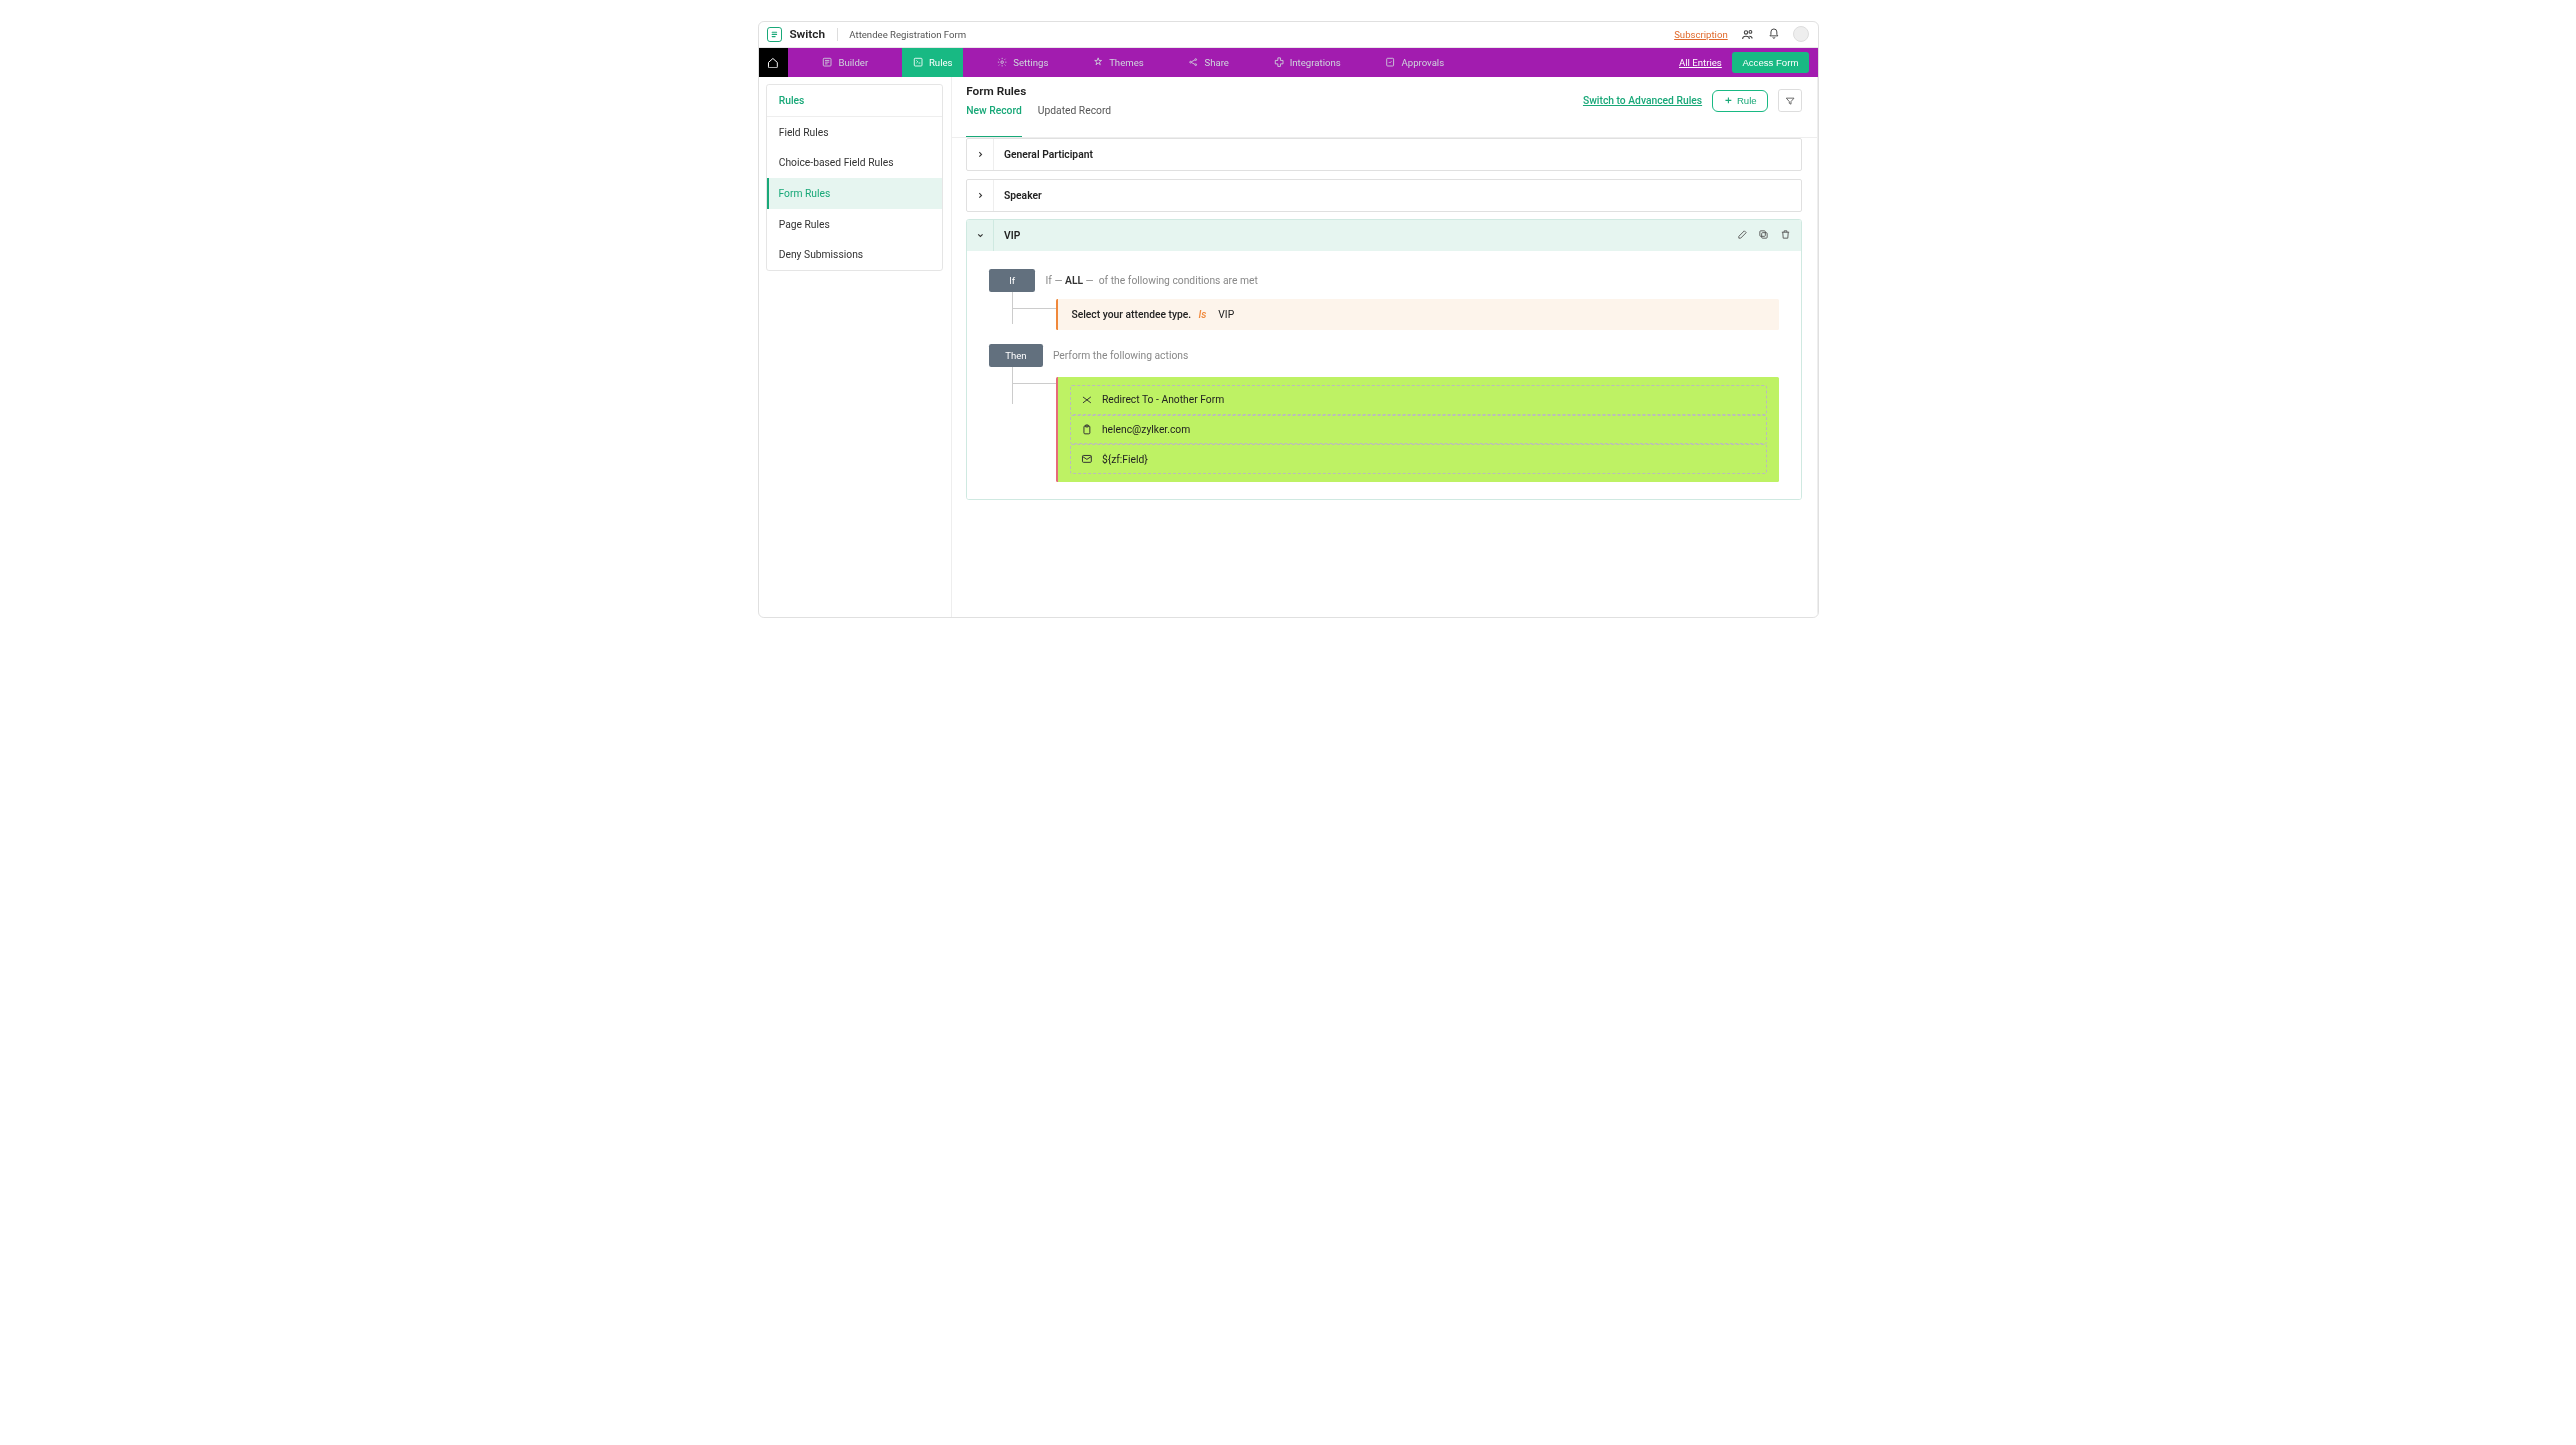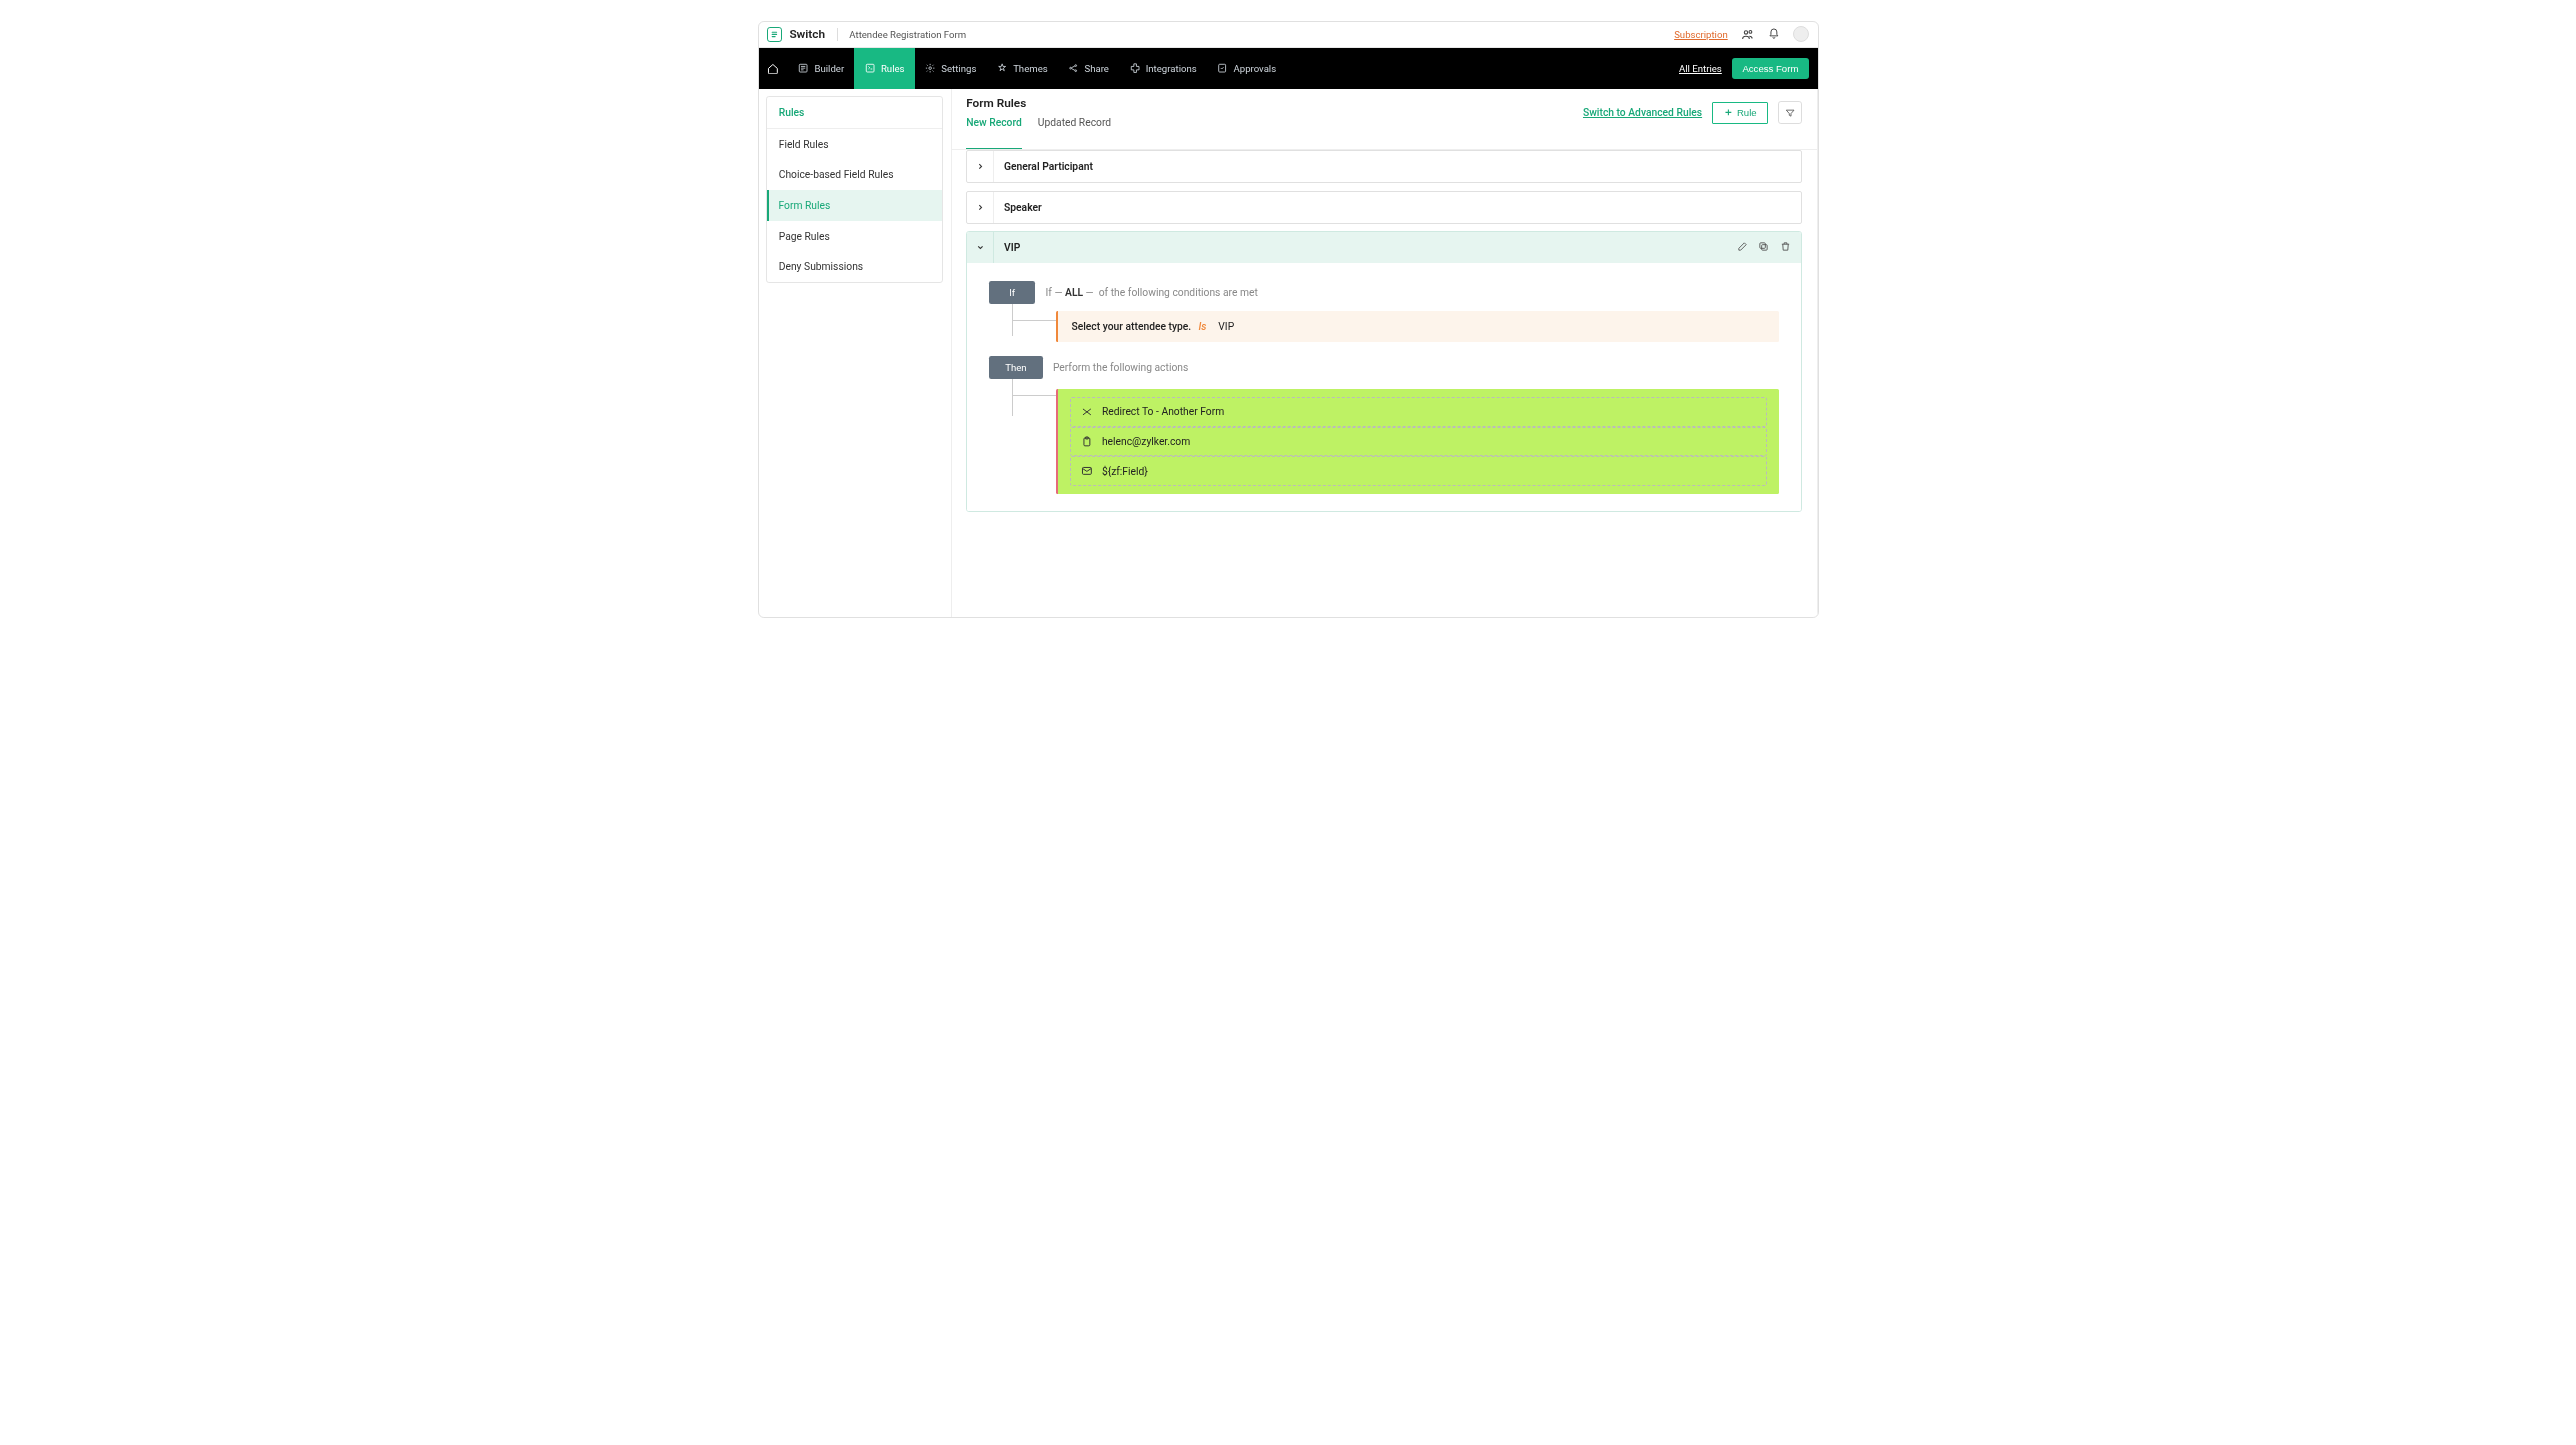--- a/index.html
+++ b/index.html
@@ -11,21 +11,21 @@
 .logo-box { width: 14.7px; height: 14.7px; border: 1.5px solid #18a878; border-radius: 2.9px; display: flex; align-items: center; justify-content: center; }
 .logo-box svg { width: 8.8px; height: 8.8px; }
 .brand { font-weight: 600; font-size: 11.8px; color: #222; }
 .divider-v { width: 0.7px; height: 13.3px; background: #ddd; margin: 0 4.4px; }
 .form-name { color: #555; font-size: 9.6px; }
 .topbar-right { margin-left: auto; display: flex; align-items: center; gap: 13.3px; }
 .sub-link { color: #e06a2d; text-decoration: underline; font-size: 9.6px; }
 .avatar { width: 16px; height: 16px; border-radius: 50%; background: #eee; border: 0.7px solid #ddd; }
 .top-icon { color: #444; display: flex; }
 
-.navbar { display: flex; align-items: stretch; height: 41px; background: #000000; }
+.navbar { display: flex; align-items: stretch; height: 29px; background: #a21caf; gap: 24px; }
 .nav-home { width: 29.5px; background: #000; display: flex; align-items: center; justify-content: center; }
 .nav-item { display: flex; align-items: center; gap: 5.9px; padding: 0 10.3px; color: #cfd6dd; font-size: 9.6px; cursor: pointer; }
 .nav-item.active { background: #18b983; color: #fff; }
 .nav-right { margin-left: auto; display: flex; align-items: center; gap: 10.3px; padding-right: 8.8px; }
 .all-entries { color: #fff; text-decoration: underline; font-size: 9.6px; }
 .access-btn { background: #18b983; color: #fff; padding: 5.2px 10.3px; border-radius: 2.9px; font-size: 9.6px; border: none; }
 
 .main { flex: 1; display: flex; overflow: hidden; }
 
 .sidebar { width: 193px; padding: 7.4px; border-right: 0.7px solid #eee; }
@@ -36,21 +36,21 @@
 
 .content { flex: 1; display: flex; flex-direction: column; overflow: hidden; border-right: 0.7px solid #eee; }
 .content-head { padding: 7.4px 14.7px 0; display: flex; align-items: flex-start; justify-content: space-between; border-bottom: 0.7px solid #eee; }
 .ch-left { display: flex; flex-direction: column; gap: 5.9px; }
 .ch-title { font-weight: 600; font-size: 11.8px; color: #222; }
 .tabs { display: flex; gap: 16px; }
 .tab { padding-bottom: 19px; color: #555; cursor: pointer; }
 .tab.active { color: #18a878; border-bottom: 1.5px solid #18a878; font-weight: 500; }
 .ch-right { display: flex; align-items: center; gap: 10.3px; padding-top: 4.4px; }
 .adv-link { color: #18a878; text-decoration: underline; font-size: 10.3px; font-weight: 500; }
-.rule-btn { border: 0.7px solid #18b983; color: #18a878; background: #fff; padding: 4.4px 10.3px; border-radius: 1px; display: flex; align-items: center; gap: 4.4px; font-size: 9.6px; }
+.rule-btn { border: 0.7px solid #18b983; color: #18a878; background: #fff; padding: 4.4px 10.3px; border-radius: 6px; display: flex; align-items: center; gap: 4.4px; font-size: 9.6px; }
 .filter-btn { border: 0.7px solid #ddd; background: #fff; width: 23.6px; height: 23.6px; border-radius: 2.9px; display: flex; align-items: center; justify-content: center; }
 
 .desc { padding: 7.4px 14.7px; color: #888; font-size: 9.6px; }
 
 .rules-area { padding: 0 14.7px 14.7px; overflow: auto; }
 .rule-row { border: 0.7px solid #e0e0e0; border-radius: 2px; margin-bottom: 7.4px; display: flex; align-items: center; }
 .chev-box { width: 26.5px; height: 31px; display: flex; align-items: center; justify-content: center; border-right: 0.7px solid #eee; }
 .rule-title { padding: 0 10.3px; font-weight: 600; color: #222; flex: 1; }
 
 .rule-expanded { border: 0.7px solid #cfe9e1; border-radius: 2.9px; overflow: hidden; }

